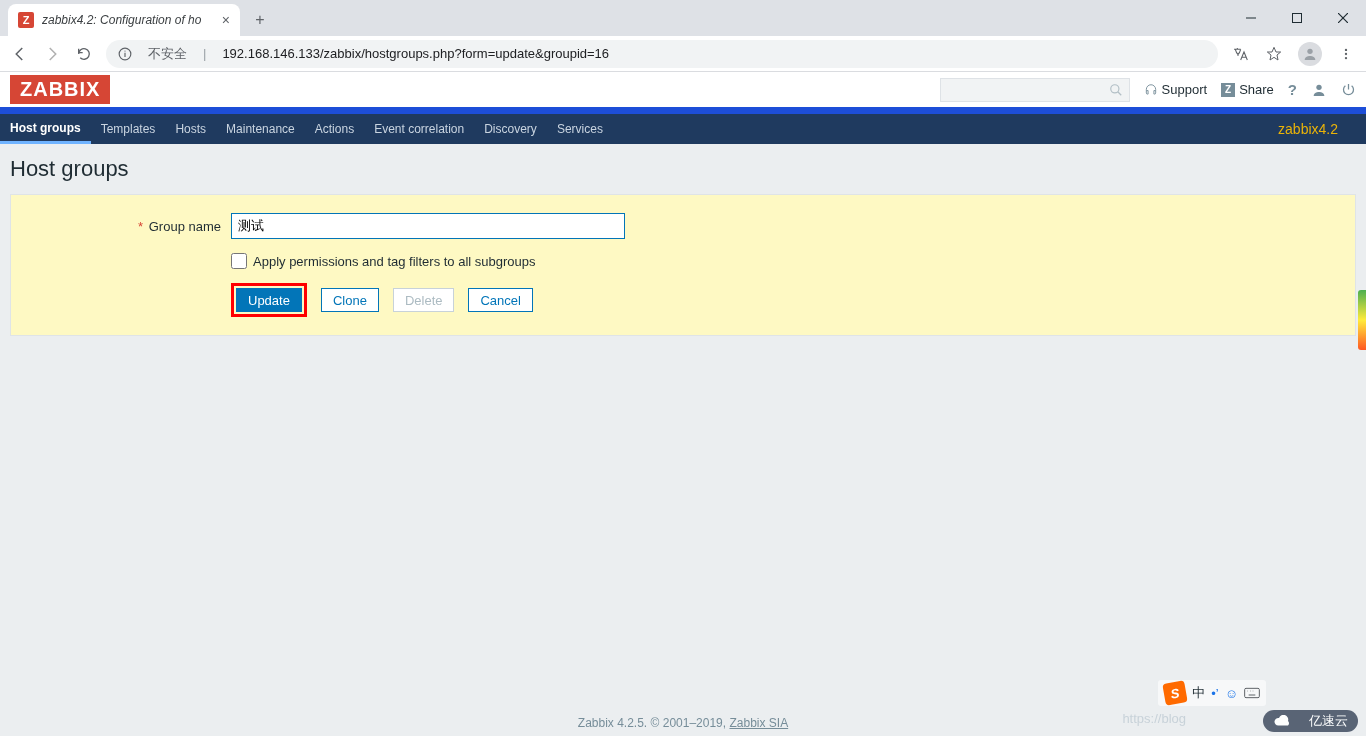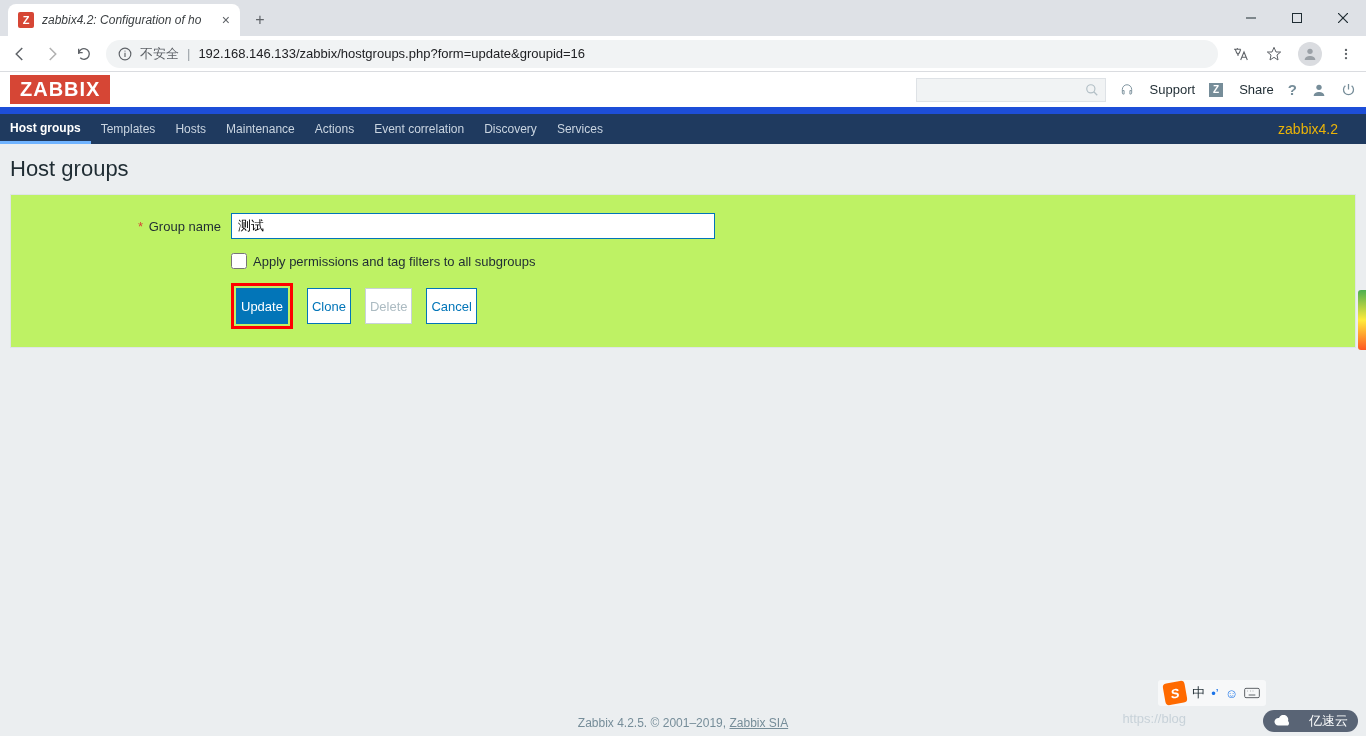--- a/index.html
+++ b/index.html
@@ -10,58 +10,58 @@
 .br-tab { background: #fff; height: 32px; width: 232px; border-radius: 8px 8px 0 0; display: flex; align-items: center; padding: 0 10px; gap: 8px; }
 .br-favicon { width: 16px; height: 16px; background: #d64635; color: #fff; font-size: 11px; font-weight: bold; display: flex; align-items: center; justify-content: center; border-radius: 2px; }
 .br-tab-title { flex: 1; font-size: 12px; color: #3c4043; white-space: nowrap; overflow: hidden; font-style: italic; }
 .br-tab-close { font-size: 14px; color: #5f6368; cursor: pointer; }
 .br-newtab { width: 28px; height: 28px; display: flex; align-items: center; justify-content: center; font-size: 16px; color: #5f6368; margin-left: 6px; margin-bottom: 2px; cursor: pointer; }
 .br-winctrl { margin-left: auto; display: flex; height: 36px; }
 .br-winctrl div { width: 46px; display: flex; align-items: center; justify-content: center; color: #1f2c33; font-size: 12px; cursor: pointer; }
 .br-addr { background: #fff; height: 36px; display: flex; align-items: center; padding: 0 10px; gap: 12px; border-bottom: 1px solid #dadce0; }
 .br-nav-ico { color: #5f6368; width: 20px; height: 20px; display: flex; align-items: center; justify-content: center; cursor: pointer; }
 .br-nav-ico.dis { color: #b0b0b0; }
-.br-url { flex: 1; background: #f1f3f4; border-radius: 14px; height: 28px; display: flex; align-items: center; padding: 0 12px; gap: 8px; font-size: 13px; color: #5f6368; }
+.br-url { flex: 1; background: #f1f3f4; border-radius: 14px; height: 28px; display: flex; align-items: center; padding: 0 12px; gap: 16px; font-size: 13px; color: #5f6368; }
 .br-url .insecure { font-size: 13px; }
 .br-url .sep { color: #9aa0a6; }
 .br-url .path { color: #202124; }
 .br-right { display: flex; align-items: center; gap: 14px; color: #5f6368; }
 .br-avatar { width: 24px; height: 24px; border-radius: 50%; background: #dadce0; display: flex; align-items: center; justify-content: center; }
 
 
 .zx-header { background: #fff; height: 42px; display: flex; align-items: center; padding: 0 10px; border-bottom: 7px solid #1d4ed8; }
 .zx-logo { background: #d64635; color: #fff; font-weight: bold; font-size: 20px; letter-spacing: 1px; padding: 3px 10px; margin-right: 14px; }
 .zx-menu { display: flex; gap: 2px; }
 .zx-menu a { padding: 12px 14px; color: #1f2c33; text-decoration: none; font-size: 14px; position: relative; cursor: pointer; }
 .zx-menu a.active { font-weight: bold; }
 .zx-menu a.active::after { content: ""; position: absolute; bottom: -1px; left: 50%; transform: translateX(-50%); width: 0; height: 0; border-left: 7px solid transparent; border-right: 7px solid transparent; border-bottom: 7px solid #1f3a5f; }
 .zx-head-right { margin-left: auto; display: flex; align-items: center; gap: 14px; }
 .zx-search { width: 190px; height: 24px; background: #f1f3f4; border: 1px solid #dee2e6; display: flex; align-items: center; justify-content: flex-end; padding: 0 6px; }
 .zx-search svg { opacity: 0.5; }
-.zx-link { display: flex; align-items: center; gap: 16px; color: #1f2c33; font-size: 13px; cursor: pointer; justify-content: flex-end; }
+.zx-link { display: flex; align-items: center; gap: 4px; color: #1f2c33; font-size: 13px; cursor: pointer; justify-content: flex-end; }
 .zx-ico { color: #768d99; cursor: pointer; }
 
 
 .zx-subnav { background: #1f3a5f; height: 30px; display: flex; align-items: stretch; padding: 0 0 0 0; }
 .zx-subnav a { color: #c9d4e0; font-size: 12px; padding: 0 10px; display: flex; align-items: center; text-decoration: none; cursor: pointer; }
 .zx-subnav a.active { color: #fff; border-bottom: 3px solid #6fb3ff; font-weight: bold; }
 .zx-subnav .spacer { flex: 1; }
 .zx-subnav .srv { color: #eab308; font-size: 14px; padding-right: 28px; display: flex; align-items: center; }
 
 
 .zx-page { padding: 12px 10px; }
 .zx-title { font-size: 22px; color: #1f2c33; margin-bottom: 12px; font-weight: normal; }
-.zx-panel { background: #bef264; border: 1px solid #dfe4e7; padding: 18px 20px; }
+.zx-panel { background: #fef9c3; border: 1px solid #dfe4e7; padding: 18px 20px; }
 .zx-row { display: flex; align-items: center; margin-bottom: 14px; }
 .zx-label { width: 200px; text-align: right; padding-right: 10px; font-size: 13px; color: #1f2c33; }
 .zx-req { color: #d64635; margin-right: 2px; }
-.zx-input { width: 484px; height: 24px; border: 1px solid #0275b8; padding: 12px 6px; font-size: 13px; outline: none; }
+.zx-input { width: 394px; height: 24px; border: 1px solid #0275b8; padding: 12px 6px; font-size: 13px; outline: none; }
 .zx-check { width: 16px; height: 16px; border: 1px solid #acbbc2; margin-right: 6px; }
 .zx-btns { margin-left: 200px; display: flex; gap: 14px; align-items: center; }
-.zx-btn { height: 36px; padding: 0 4px; border: 1px solid #0275b8; background: #fff; color: #0275b8; font-size: 13px; cursor: pointer; }
+.zx-btn { height: 24px; padding: 0 11px; border: 1px solid #0275b8; background: #fff; color: #0275b8; font-size: 13px; cursor: pointer; }
 .zx-btn.primary { background: #0275b8; color: #fff; }
 .zx-btn.disabled { border-color: #c8d2d9; color: #acbbc2; cursor: default; }
 .zx-btn-highlight { border: 3px solid #ff0000; padding: 2px; display: inline-flex; }
 
 
 .zx-footer { position: fixed; bottom: 6px; left: 0; right: 0; text-align: center; font-size: 12px; color: #768d99; }
 .zx-footer a { color: #768d99; text-decoration: underline; }
 
 
 .wm-right { position: fixed; right: 8px; bottom: 4px; display: flex; align-items: center; gap: 6px; opacity: 0.9; }

